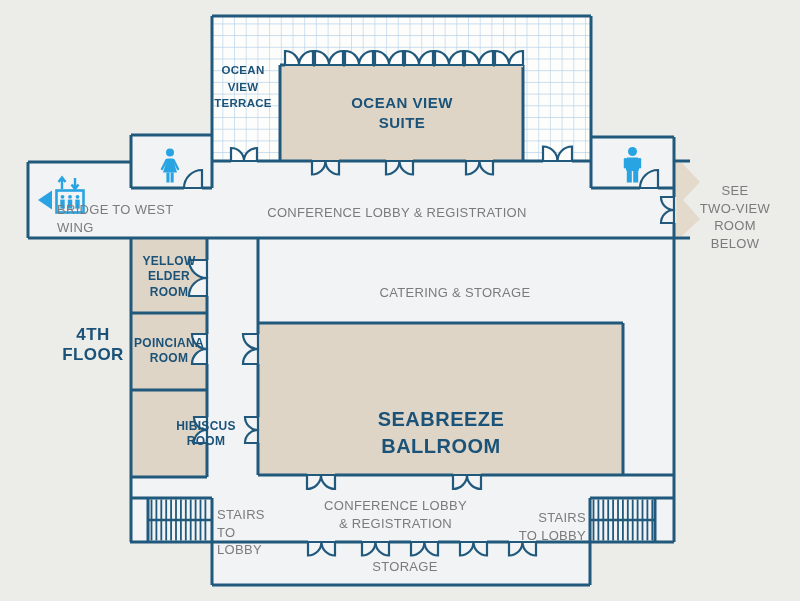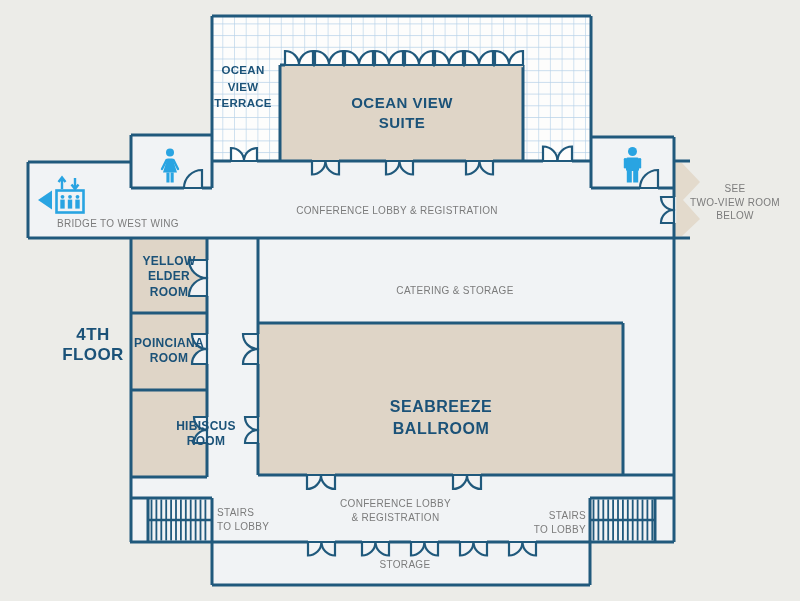--- a/index.html
+++ b/index.html
@@ -1,24 +1,24 @@
 <!DOCTYPE html>
 <html><head>
 <meta charset="utf-8">
 <style>
   html,body{margin:0;padding:0;background:#ECECE8;}
   .stage{position:relative;width:800px;height:601px;background:#ECECE8;overflow:hidden;
          font-family:"Liberation Sans","DejaVu Sans",sans-serif;}
   .stage svg{position:absolute;left:0;top:0;}
   .lbl{position:absolute;white-space:pre-line;text-align:center;letter-spacing:.3px;line-height:1.35;}
-  .lbl.gray{color:#7B7B7B;font-size:10px;font-weight:400;}
+  .lbl.gray{color:#7B7B7B;font-size:13px;font-weight:400;}
   .lbl.dark{color:#1B5278;font-weight:700;}
   .room-name{font-size:12px;line-height:1.28;text-align:center;}
   .big-name{font-size:15px;letter-spacing:.5px;line-height:1.35;}
-  .huge-name{font-size:16px;letter-spacing:.5px;line-height:1.35;}
+  .huge-name{font-size:20px;letter-spacing:.5px;line-height:1.35;margin-top:10px;}
   .floor-name{font-size:17px;letter-spacing:.4px;line-height:1.2;}
   .terrace-name{font-size:11.5px;font-weight:700;line-height:1.45;}
   .small{font-size:9.5px;line-height:1.35;}
   .left-align{text-align:left;}
   .right-align{text-align:right;}
 </style>
 </head>
 <body>
 
 <div class="stage">
@@ -218,21 +218,21 @@
   </svg>
 
   <div class="lbl dark floor-name" style="left:46px;  top:325px; width:94px;">4TH
 FLOOR</div>
   <div class="lbl dark terrace-name" style="left:202px; top:62px;  width:82px;">OCEAN
 VIEW
 TERRACE</div>
   <div class="lbl dark big-name" style="left:282px; top:93px;  width:240px;text-align:center;">OCEAN VIEW
 SUITE</div>
   <div class="lbl gray" style="left:227px; top:204px; width:340px;">CONFERENCE LOBBY &amp; REGISTRATION</div>
-  <div class="lbl gray left-align" style="left:57px;  top:217px; width:150px;">BRIDGE TO WEST WING</div>
+  <div class="lbl gray left-align" style="left:57px;  top:201px; width:150px;">BRIDGE TO WEST WING</div>
   <div class="lbl gray" style="left:686px; top:182px; width:98px;">SEE
 TWO-VIEW ROOM
 BELOW</div>
   <div class="lbl dark room-name" style="left:133px; top:254px; width:72px;">YELLOW
 ELDER
 ROOM</div>
   <div class="lbl dark room-name" style="left:133px; top:336px; width:72px;">POINCIANA
 ROOM</div>
   <div class="lbl dark room-name" style="left:133px; top:419px; width:72px;padding-left:37px;">HIBISCUS
 ROOM</div>

